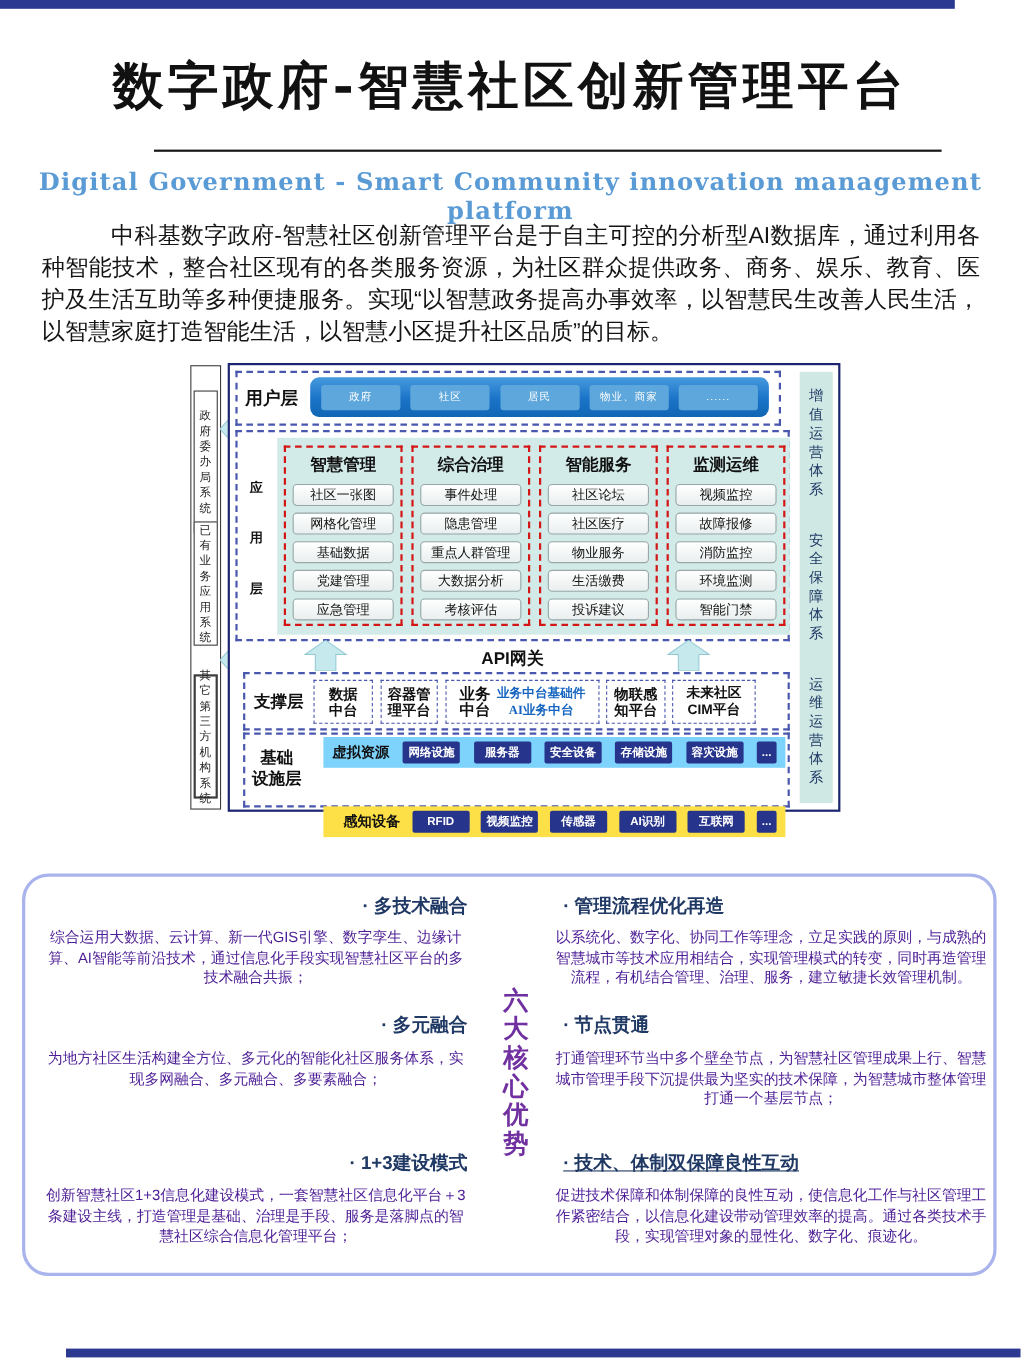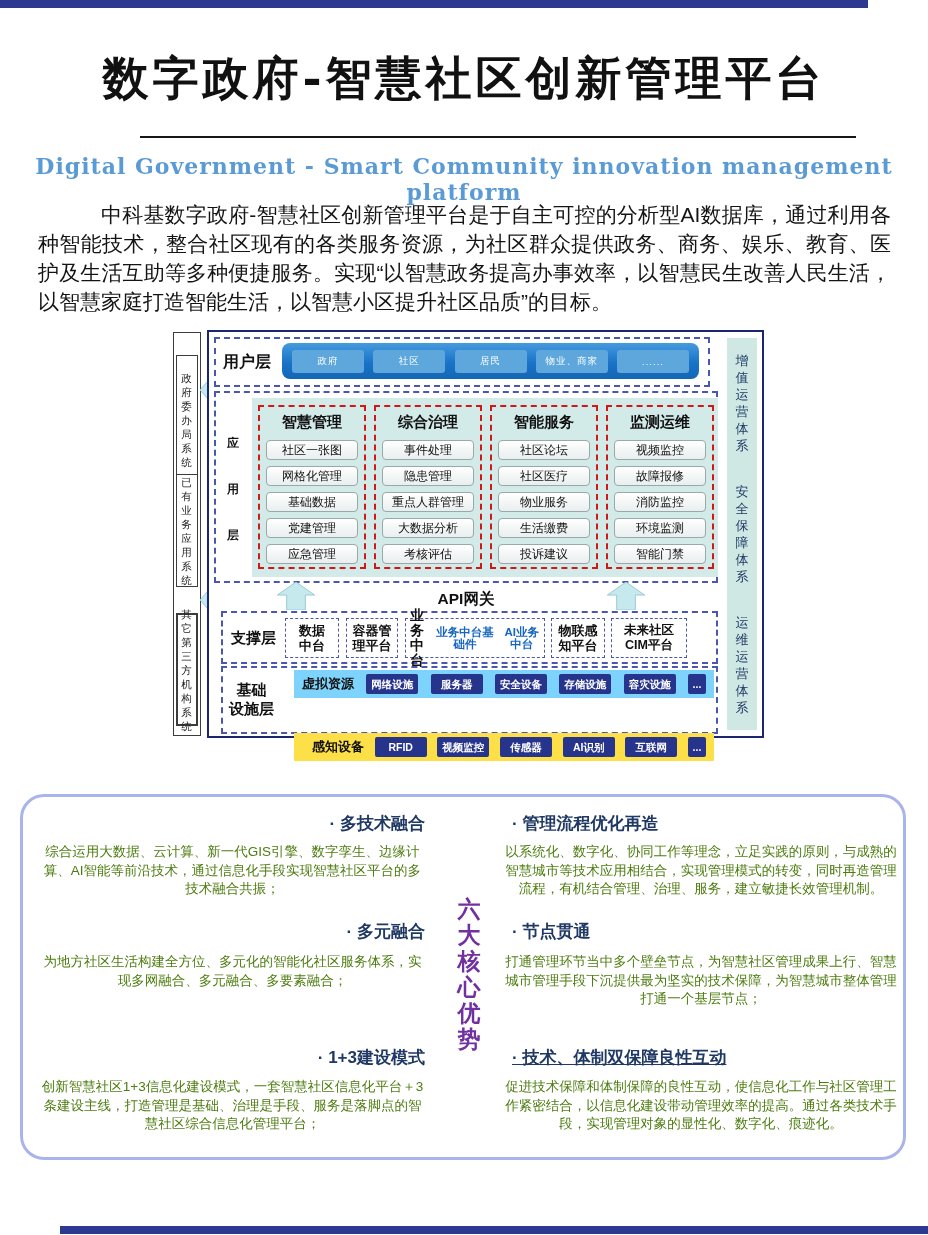--- a/index.html
+++ b/index.html
@@ -44,39 +44,39 @@
   .red-col{position:absolute;top:405px;width:108px;height:164px;border:2.5px dashed #d31717;
            box-sizing:border-box;display:flex;flex-direction:column;align-items:center;padding-top:6px;}
   .red-col .col-title{font-size:15px;font-weight:bold;color:#111;margin-bottom:5px;}
   .col-item{width:92px;height:20px;line-height:19px;margin:3px 0;background:linear-gradient(180deg,#ffffff,#e9eeee);
             border:1px solid #9aa8a8;border-radius:4px;font-size:12px;text-align:center;color:#111;box-sizing:border-box;}
   .api-label{position:absolute;left:214px;top:589px;width:504px;text-align:center;
              font-size:15.5px;font-weight:bold;color:#111;}
   .sup-item{position:absolute;top:618px;height:40px;border:1.5px dashed #4a57ae;box-sizing:border-box;background:#fff;
             display:flex;align-items:center;justify-content:center;font-size:13px;font-weight:bold;
             white-space:pre-line;text-align:center;line-height:15px;color:#111;}
-  .biz-sub{display:flex;flex-direction:row;gap:3px;margin-left:6px;}
+  .biz-sub{display:flex;flex-direction:column;gap:3px;margin-left:6px;font-family:Liberation Serif, serif;}
   .biz-sub span{font-size:11.5px;font-weight:bold;color:#1565c0;line-height:12px;}
   .infra-strip{position:absolute;left:294px;width:420px;height:28px;display:flex;align-items:center;
                justify-content:space-between;padding:0 8px;box-sizing:border-box;}
   .strip-label{font-size:13px;font-weight:bold;color:#111;}
   .navy-btn{width:52px;height:20px;line-height:20px;background:#27348b;color:#fff;font-size:10.5px;
             font-weight:bold;text-align:center;border-radius:2px;}
   .navy-btn.dots{width:18px;}
   .icon-abs{position:absolute;}
 
   
   .adv-box{position:absolute;left:20px;top:794px;width:886px;height:366px;border:3px solid #a9b4ec;
            border-radius:24px;box-sizing:border-box;background:#fff;}
   .core-label{position:absolute;left:456px;top:896px;width:26px;font-size:23px;font-weight:bold;
               color:#7030a0;line-height:26px;word-break:break-all;text-align:center;}
   .adv-title{position:absolute;font-size:17px;font-weight:bold;color:#1f3864;}
   .adv-title.left-col{left:40px;width:385px;text-align:right;}
   .adv-title.right-col{left:512px;width:385px;text-align:left;}
-  .adv-body{position:absolute;font-size:13.5px;line-height:18.5px;color:#4d7c0f;text-align:center;}
+  .adv-body{position:absolute;font-size:13.5px;line-height:18.5px;color:#4c1d95;text-align:center;}
   .adv-body.left-col{left:40px;width:385px;}
   .adv-body.right-col{left:505px;width:392px;}
 </style>
 </head>
 <body>
 
 <div class="page">
 
   <div class="topbar"></div>
   <div class="bottombar"></div>

